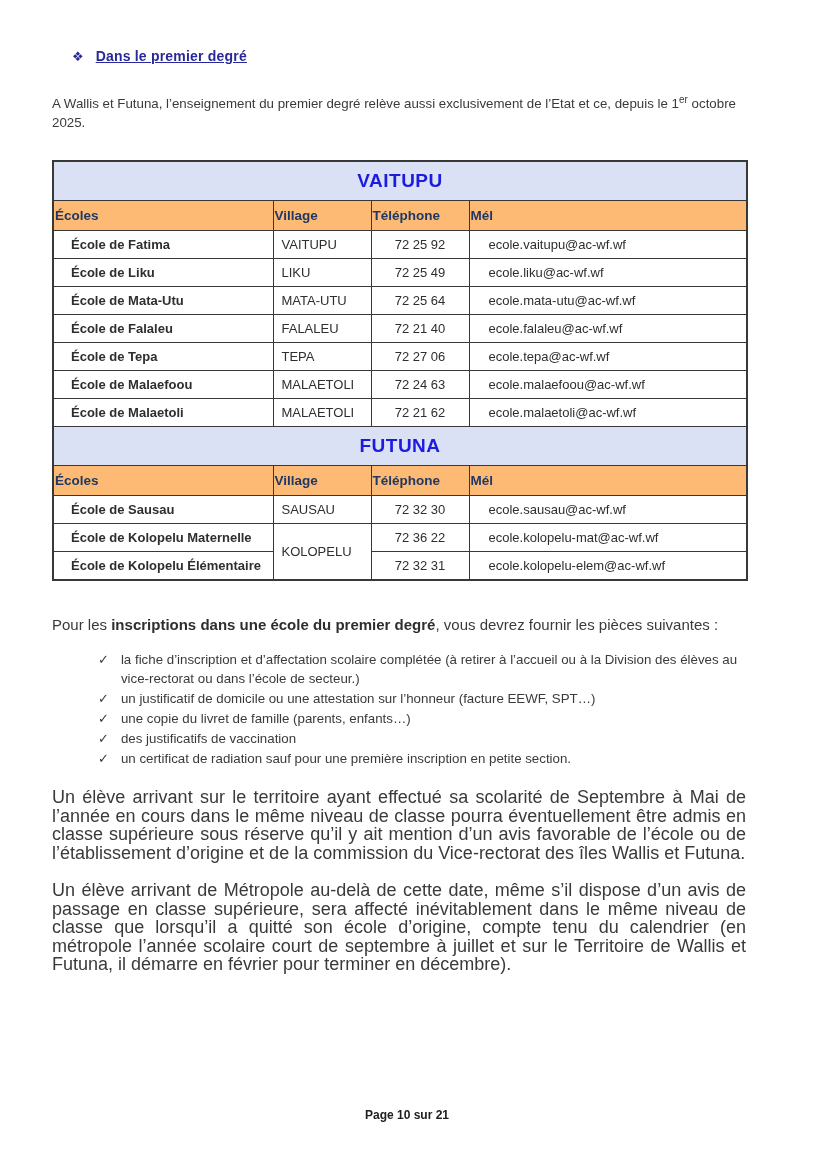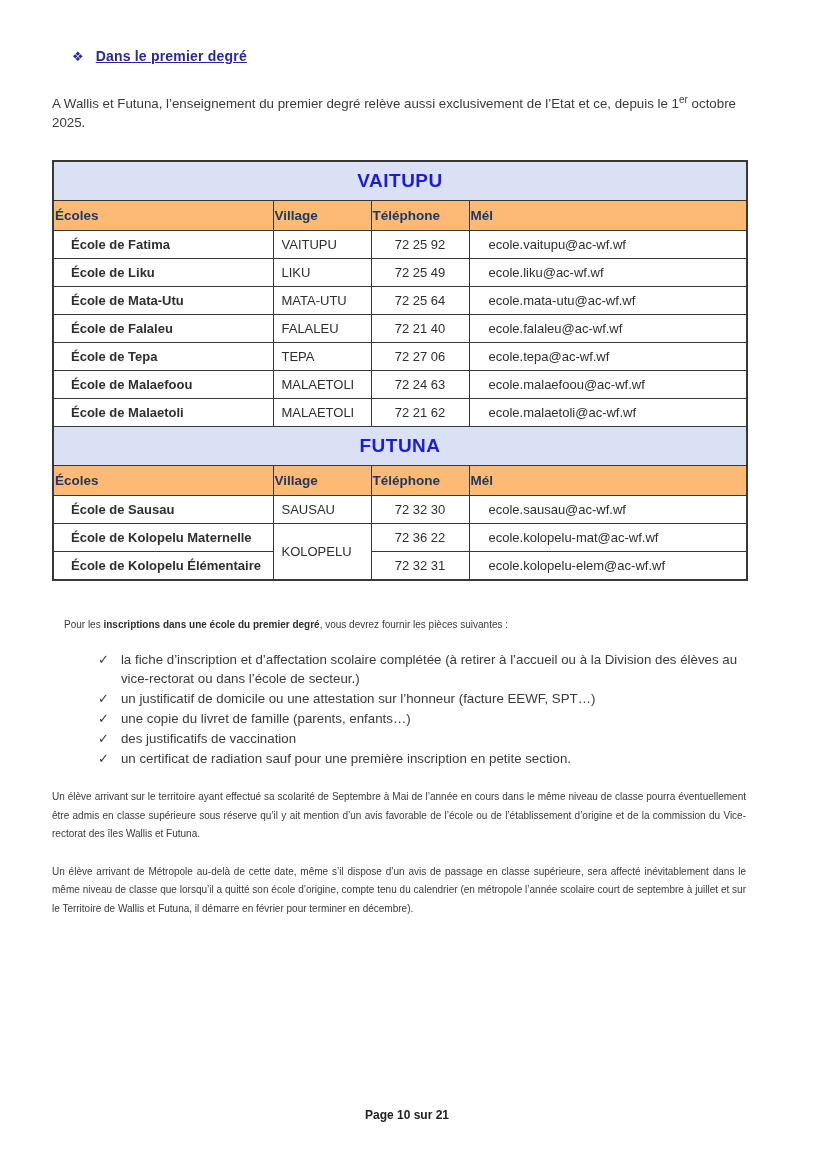--- a/index.html
+++ b/index.html
@@ -41,32 +41,32 @@
     height:27px;text-align:left;background:#fdba74;
     color:#1f3864;font-weight:bold;font-size:13.5px;
   }
   tr.datarow td{height:25px;background:#ffffff;}
   td.school{font-weight:bold;padding-left:17px;text-align:left;}
   td.village{padding-left:8px;text-align:left;color:#3c3c3c;}
   td.phone{text-align:center;color:#3c3c3c;}
   td.email{padding-left:19px;text-align:left;color:#3c3c3c;}
 
   
-  .requirements{margin-top:34px;font-size:10px;line-height:19px;color:#3a3a3a;margin-left:12px;}
+  .requirements{margin-top:34px;font-size:15px;line-height:19px;color:#3a3a3a;}
   .requirements b{color:#2e2e2e;}
   ul.checklist{
     list-style:none;margin:16px 0 0 0;padding:0 0 0 46px;
     font-size:13.3px;line-height:19px;color:#3a3a3a;
   }
   ul.checklist li{display:flex;gap:12px;margin-bottom:1px;}
   ul.checklist .check{flex:0 0 auto;color:#3a3a3a;font-size:13px;}
   ul.checklist .li-text{display:block;}
 
   
-  .bodypara{margin-top:20px;font-size:10px;line-height:18.5px;
+  .bodypara{margin-top:20px;font-size:18px;line-height:18.5px;
     color:#3a3a3a;text-align:justify;}
   .bodypara.second{margin-top:19px;}
 
   
   .footer{
     position:absolute;left:0;right:0;top:1108px;text-align:center;
     font-size:12px;font-weight:bold;color:#202020;
   }
 </style>
 </head>

